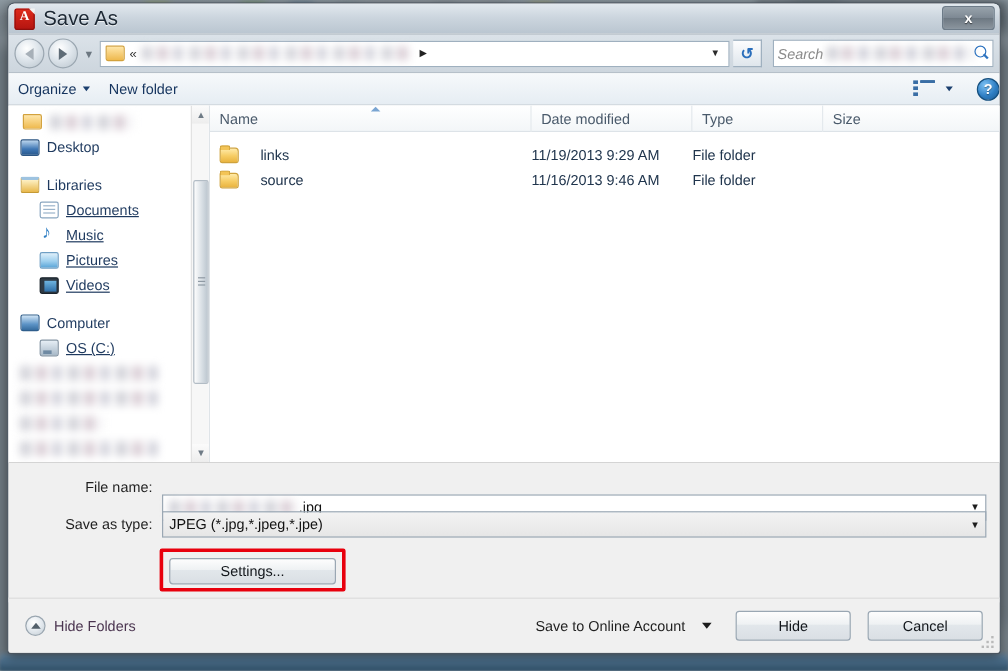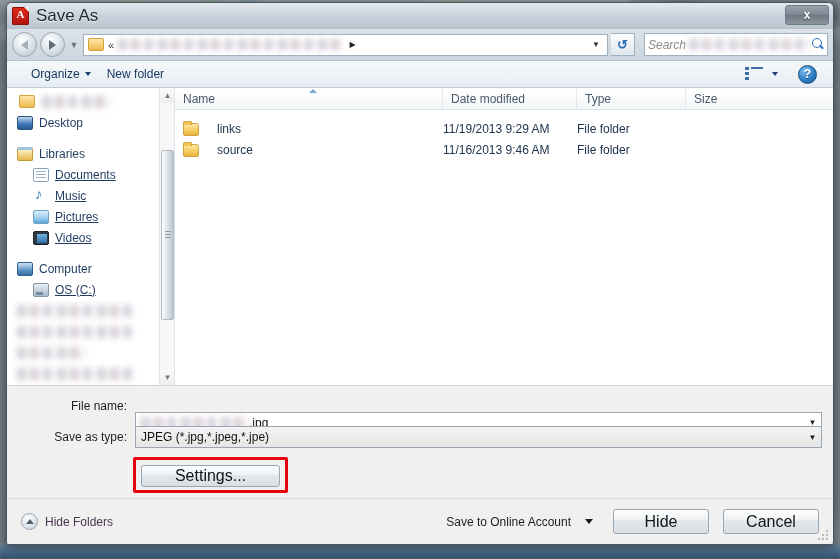--- a/index.html
+++ b/index.html
@@ -153,21 +153,21 @@
   .mag::after {
     content: ""; position: absolute; left: 8px; top: 8px;
     width: 5px; height: 1.8px; background: #2f74c0; transform: rotate(45deg);
   }
 
   
   .cmdbar {
     height: 27px; display: flex; align-items: center;
     background: linear-gradient(180deg,#f6f9fb,#e6edf3);
     border-bottom: 1px solid #c3cdd6;
-    padding: 0 16px; font-size: 12px; color: #15345e;
+    padding: 0 0; font-size: 12px; color: #15345e;
   }
   .cmd-item { padding: 3px 8px; display: flex; align-items: center; gap: 5px; }
   .tri-down { width: 0; height: 0; border-style: solid; border-width: 4px 3.5px 0 3.5px; border-color: #1b3f6e transparent transparent transparent; }
   .cmd-spacer { flex: 1 1 auto; }
   .viewmode {
     width: 20px; height: 15px; position: relative; margin-right: 2px;
   }
   .viewmode i {
     position: absolute; left: 6px; height: 2px; width: 12px; background: #3a6ea5; display: block;
   }
@@ -289,21 +289,21 @@
   .ext { font-size: 12px; color: #111; }
 
   .settings-wrap { position: relative; height: 46px; }
   .redbox {
     position: absolute; left: 126px; top: 1px; width: 155px; height: 36px;
     border: 3px solid #e8000d; border-radius: 2px;
   }
   .btn {
     border: 1px solid #9aa7b3; border-radius: 3px;
     background: linear-gradient(180deg,#fdfdfd 0%,#eef1f3 45%,#e2e7eb 46%,#dadfe4 100%);
-    font-size: 16px; color: #11151a;
+    font-size: 12px; color: #11151a;
     display: flex; align-items: center; justify-content: center;
   }
   .settings-btn { position: absolute; left: 134px; top: 9px; width: 139px; height: 22px; }
 
   
   .footer {
     position: absolute; left: 0; bottom: 0; width: 100%; height: 46px;
     background: #f0f0f0; border-top: 1px solid #dcdcdc;
     display: flex; align-items: center;
   }

